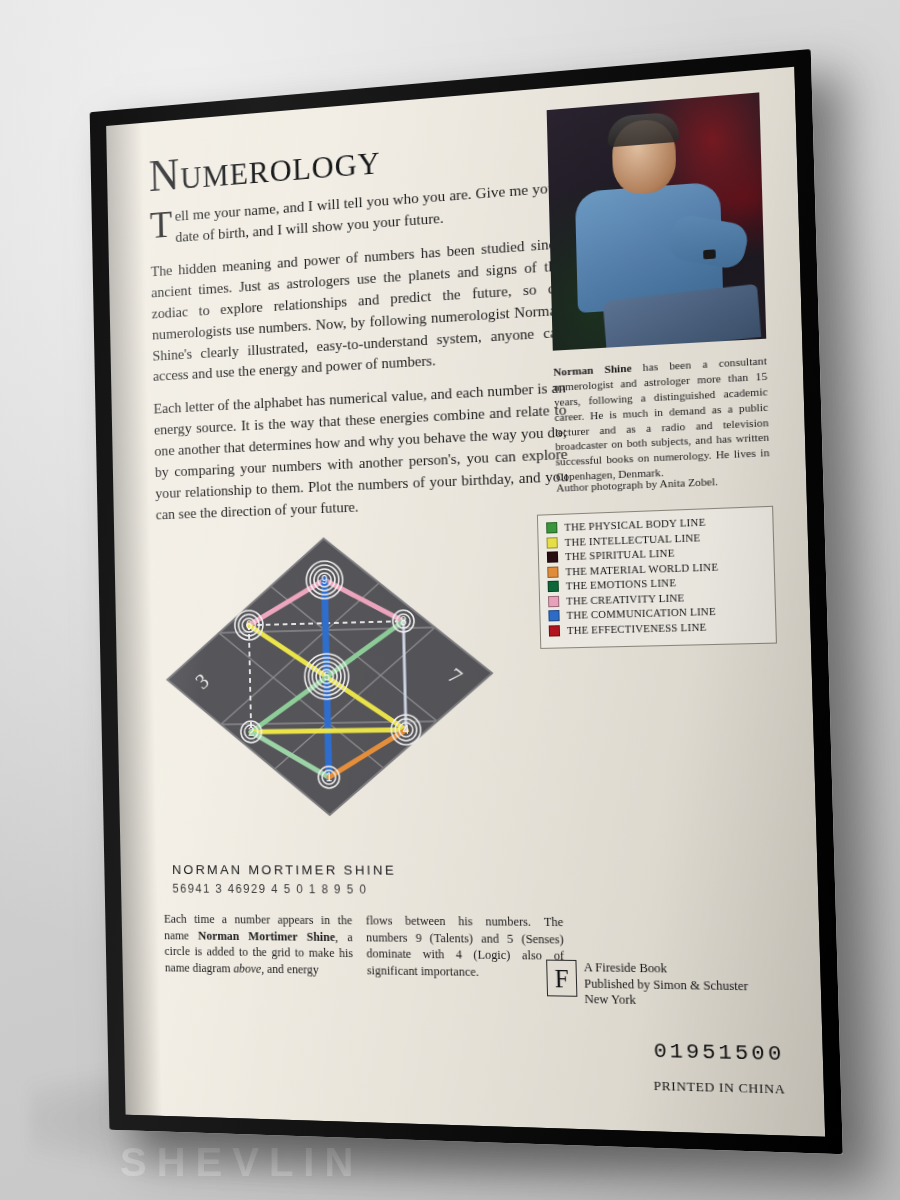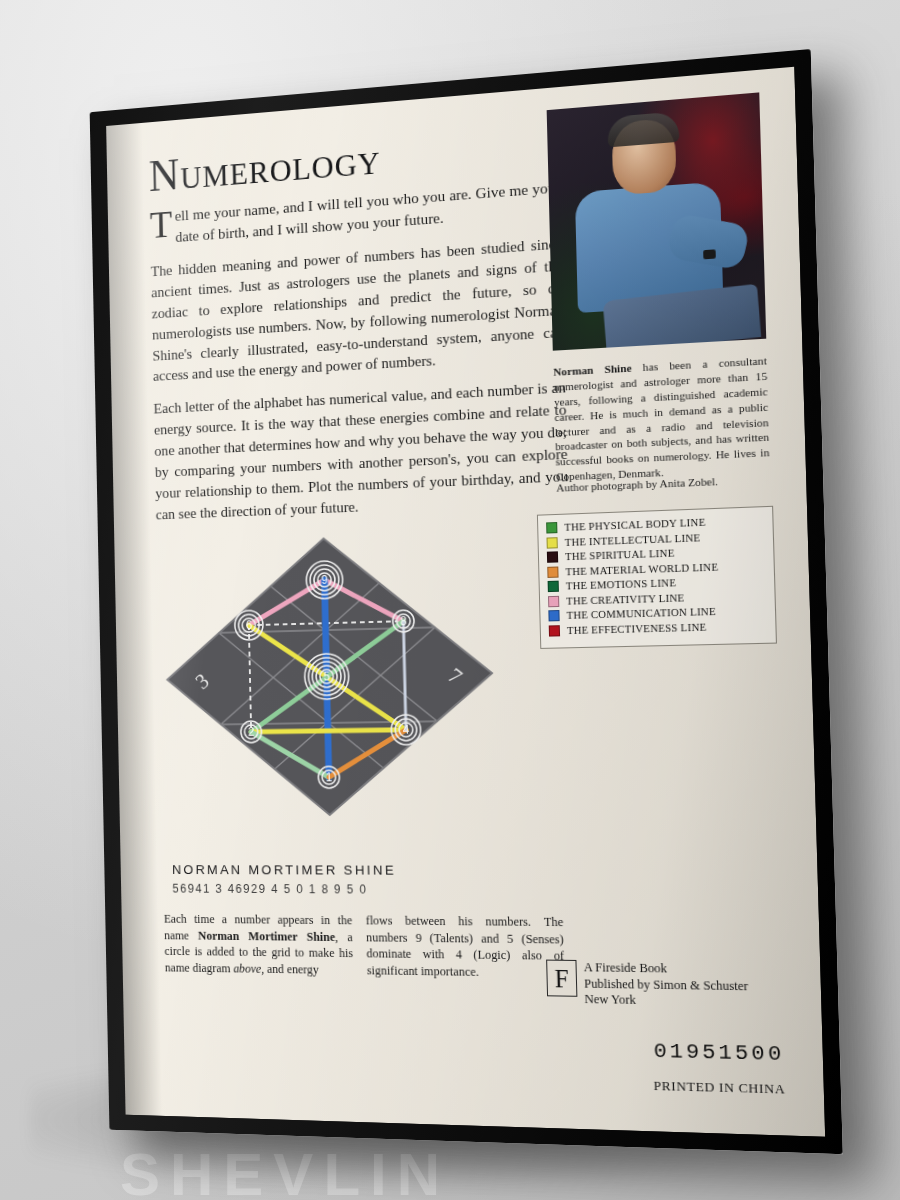--- a/index.html
+++ b/index.html
@@ -18,21 +18,21 @@
       linear-gradient(160deg,#dedede 0%,#d2d2d2 40%,#c4c4c4 100%);
   }
   .floor-shadow{
     position:absolute;left:30px;top:1050px;width:840px;height:140px;
     background:radial-gradient(ellipse at 45% 50%, rgba(90,90,90,.45) 0%, rgba(120,120,120,0) 70%);
     filter:blur(6px);
   }
   .watermark{
     position:absolute;left:120px;top:1140px;width:620px;height:60px;
     color:rgba(255,255,255,.30);
-    font-size:60px;letter-spacing:10px;font-family:"Liberation Sans",sans-serif;
+    font-size:40px;letter-spacing:10px;font-family:"Liberation Sans",sans-serif;
     font-weight:bold;
   }
 
   
   .book-wrap{
     position:absolute;left:0;top:0;width:900px;height:1200px;
     perspective:1700px;
   }
   .book{
     position:absolute;left:78px;top:78px;width:740px;height:1060px;

